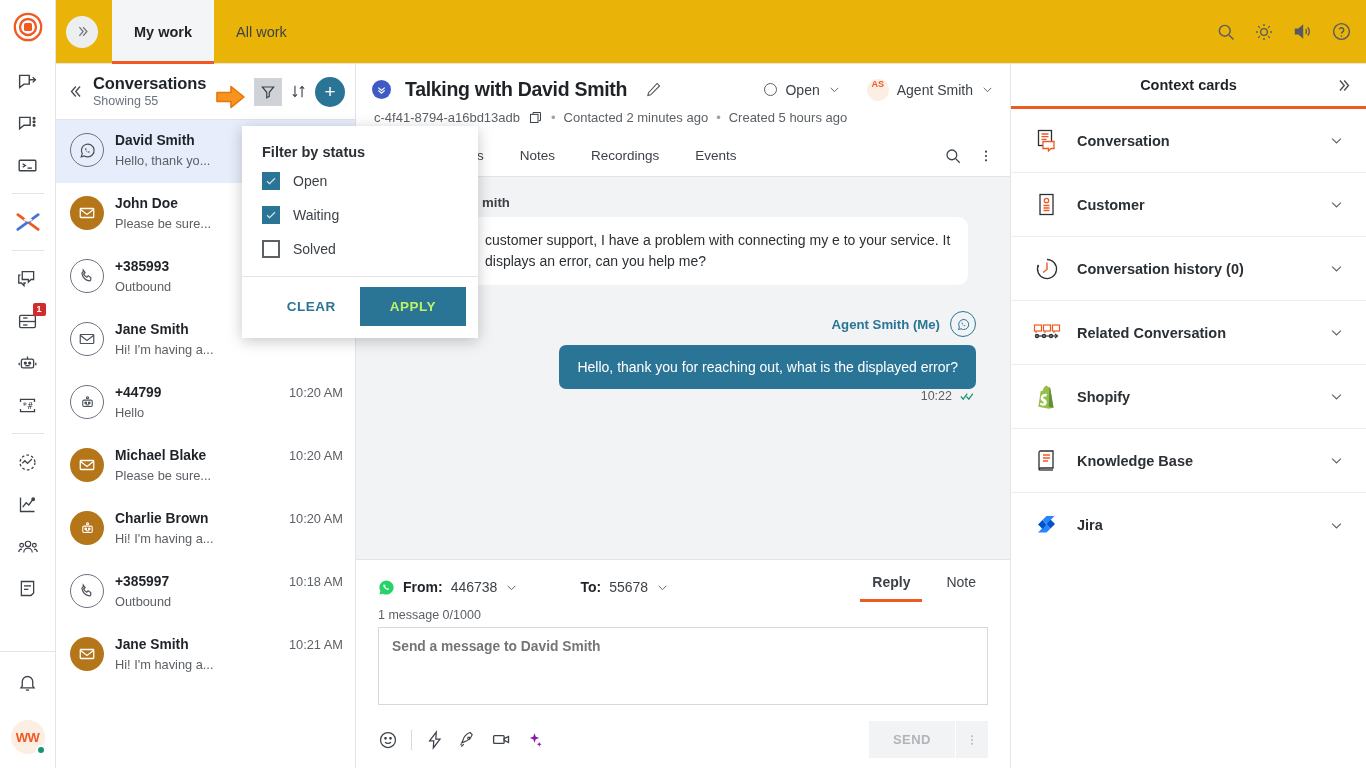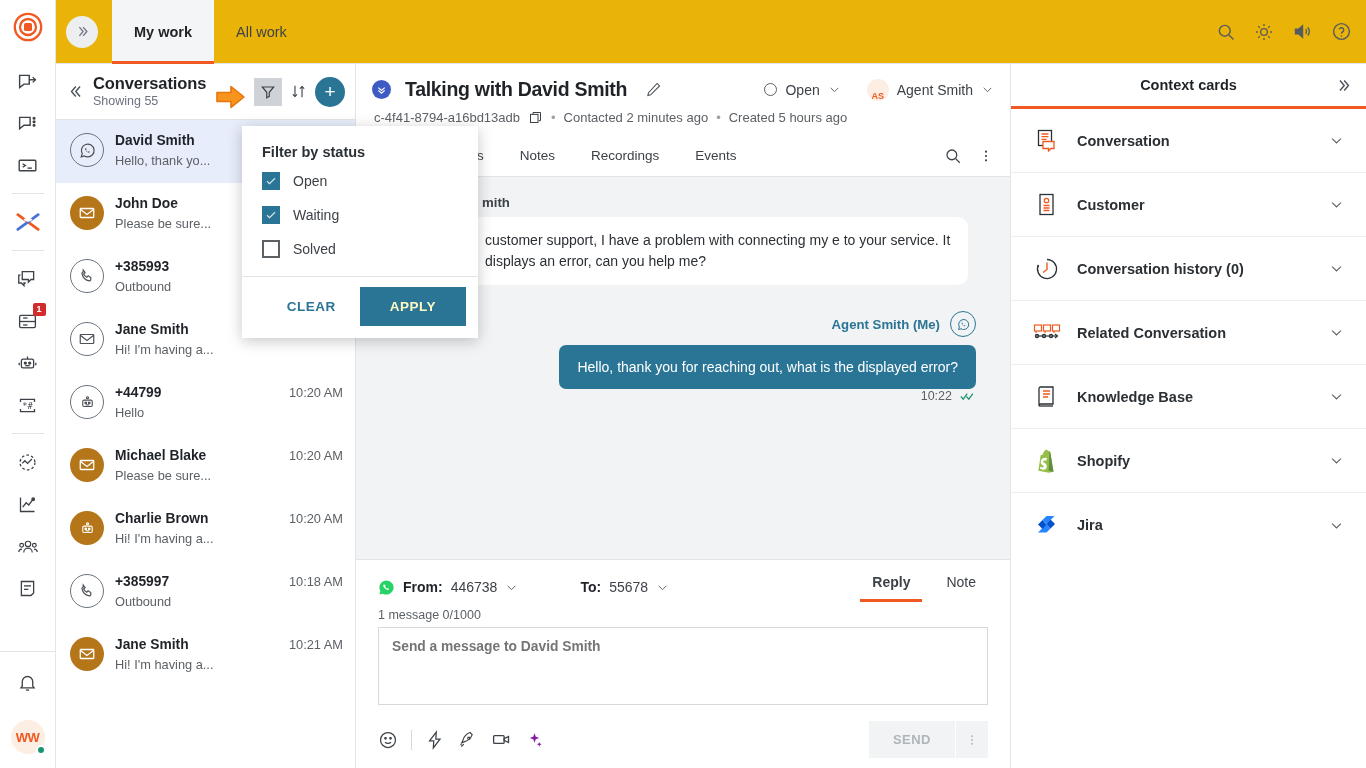--- a/index.html
+++ b/index.html
@@ -123,21 +123,21 @@
     width: 18px; height: 18px; flex: 0 0 18px; border: 2px solid #5c6166; background: #fff;
     display: flex; align-items: center; justify-content: center;
   }
   .fp-box.on { background: #2a7596; border-color: #2a7596; }
   .fp-label { font-size: 14px; color: #3d4248; }
   .fp-foot { border-top: 1px solid #e2e4e8; display: flex; align-items: center;
     justify-content: flex-end; gap: 10px; padding: 10px 12px 12px; margin-top: 10px; }
   .btn-clear { background: none; border: none; color: #2a7596; font-weight: 700;
     font-size: 13.5px; letter-spacing: .5px; padding: 10px 14px; cursor: pointer;
     font-family: inherit; }
-  .btn-apply { background: #2a7596; border: none; color: #fef9c3; font-weight: 700;
+  .btn-apply { background: #2a7596; border: none; color: #bef264; font-weight: 700;
     font-size: 13.5px; letter-spacing: .5px; padding: 12px 30px; cursor: pointer;
     font-family: inherit; }
 
   
   .conv { flex: 1; display: flex; flex-direction: column; min-width: 0; background: #fff; }
   .conv-head { padding: 14px 16px 0 16px; }
   .conv-title-row { display: flex; align-items: center; gap: 14px; }
   .status-chip {
     width: 19px; height: 19px; border-radius: 50%; background: #3e5bc4; color: #fff;
     display: flex; align-items: center; justify-content: center; flex: 0 0 19px;
@@ -147,21 +147,21 @@
   .conv-meta { display: flex; align-items: center; gap: 8px; font-size: 13px;
     color: #5c6166; margin-top: 9px; padding-left: 2px; }
   .copy-ico { cursor: pointer; display: flex; color: #3d4248; }
   .dot-sep { color: #9aa0a6; }
   .conv-right { margin-left: auto; display: flex; align-items: center; gap: 26px; }
   .status-sel, .agent-sel { display: flex; align-items: center; gap: 8px; cursor: pointer;
     font-size: 14px; color: #3d4248; }
   .circ-open { width: 13px; height: 13px; border-radius: 50%; border: 1.6px solid #5c6166; }
   .agent-av { width: 22px; height: 22px; border-radius: 50%; background: #fdeee4;
     color: #f05a22; font-size: 9px; font-weight: 700; display: flex;
-    align-items: flex-end; justify-content: center; }
+    align-items: flex-start; justify-content: center; }
 
   .conv-tabs { display: flex; align-items: center; border-bottom: 1px solid #e2e4e8;
     margin-top: 10px; padding: 0 16px; height: 42px; }
   .ctab { font-size: 13.5px; color: #3d4248; padding: 0 18px; cursor: pointer;
     line-height: 41px; white-space: nowrap; }
   .ctab-right { margin-left: auto; display: flex; align-items: center; gap: 16px; color: #3d4248; }
 
   
   .thread { flex: 1; background: #f2f3f4; padding: 18px 34px 10px 34px; min-height: 0;
     overflow: hidden; display: flex; flex-direction: column; gap: 4px; }
@@ -817,43 +817,43 @@
           <span class="ctx-label">Related Conversation</span>
           <span class="ctx-chev">
             <svg width="15" height="15" viewBox="0 0 24 24" fill="none" stroke="#5c6166" stroke-width="1.8">
                 <path d="M5 9l7 7 7-7"></path>
               </svg>
           </span>
         </div>
 
         <div class="ctx-row">
           <span class="ctx-ico">
+            <svg width="24" height="26" viewBox="0 0 24 26">
+              <path d="M14.5 3.2c-.3-.2-.8-.2-1.2-.1-.6-1-1.5-1.6-2.4-1.3-1.6.5-2.6 3-3 4.8L5.6 7.3 3.4 22.8l10.6 2 4.5-1.1-3.3-19.6c-.2-.3-.4-.6-.7-.9z" fill="#95bf47"></path>
+              <path d="M14.5 3.2l-.8 19.6L18.5 23.7 15.2 4.1c-.2-.3-.4-.6-.7-.9z" fill="#5e8e3e"></path>
+              <path d="M12 10.4l-.8 2.3s-.8-.4-1.7-.3c-1.3.1-1.4.9-1.3 1.1.1 1.2 3.3 1.5 3.5 4.4.2 2.3-1.2 3.8-3.1 3.9-2.3.1-3.6-1.2-3.6-1.2l.5-2.1s1.3 1 2.3 1c.7 0 .9-.5.9-.9-.2-1.6-2.8-1.5-3-4.1-.2-2.2 1.3-4.5 4.5-4.7 1.2-.1 1.8.3 1.8.3z" fill="#fff"></path>
+            </svg>
+          </span>
+          <span class="ctx-label">Shopify</span>
+          <span class="ctx-chev">
+            <svg width="15" height="15" viewBox="0 0 24 24" fill="none" stroke="#5c6166" stroke-width="1.8">
+                <path d="M5 9l7 7 7-7"></path>
+              </svg>
+          </span>
+        </div>
+
+        <div class="ctx-row">
+          <span class="ctx-ico">
             <svg width="26" height="26" viewBox="0 0 26 26" fill="none">
               <path d="M6 3h13v17H7a2 2 0 00-2 2V5a2 2 0 011-2z" stroke="#2b3035" stroke-width="1.3"></path>
               <path d="M5 22h14" stroke="#2b3035" stroke-width="1.3"></path>
               <path d="M9 7h7M9 10h7M9 13h5" stroke="#f05a22" stroke-width="1.3"></path>
             </svg>
           </span>
           <span class="ctx-label">Knowledge Base</span>
-          <span class="ctx-chev">
-            <svg width="15" height="15" viewBox="0 0 24 24" fill="none" stroke="#5c6166" stroke-width="1.8">
-                <path d="M5 9l7 7 7-7"></path>
-              </svg>
-          </span>
-        </div>
-
-        <div class="ctx-row">
-          <span class="ctx-ico">
-            <svg width="24" height="26" viewBox="0 0 24 26">
-              <path d="M14.5 3.2c-.3-.2-.8-.2-1.2-.1-.6-1-1.5-1.6-2.4-1.3-1.6.5-2.6 3-3 4.8L5.6 7.3 3.4 22.8l10.6 2 4.5-1.1-3.3-19.6c-.2-.3-.4-.6-.7-.9z" fill="#95bf47"></path>
-              <path d="M14.5 3.2l-.8 19.6L18.5 23.7 15.2 4.1c-.2-.3-.4-.6-.7-.9z" fill="#5e8e3e"></path>
-              <path d="M12 10.4l-.8 2.3s-.8-.4-1.7-.3c-1.3.1-1.4.9-1.3 1.1.1 1.2 3.3 1.5 3.5 4.4.2 2.3-1.2 3.8-3.1 3.9-2.3.1-3.6-1.2-3.6-1.2l.5-2.1s1.3 1 2.3 1c.7 0 .9-.5.9-.9-.2-1.6-2.8-1.5-3-4.1-.2-2.2 1.3-4.5 4.5-4.7 1.2-.1 1.8.3 1.8.3z" fill="#fff"></path>
-            </svg>
-          </span>
-          <span class="ctx-label">Shopify</span>
           <span class="ctx-chev">
             <svg width="15" height="15" viewBox="0 0 24 24" fill="none" stroke="#5c6166" stroke-width="1.8">
                 <path d="M5 9l7 7 7-7"></path>
               </svg>
           </span>
         </div>
 
         <div class="ctx-row" style="border-bottom:none">
           <span class="ctx-ico">
             <svg width="26" height="26" viewBox="0 0 26 26">

